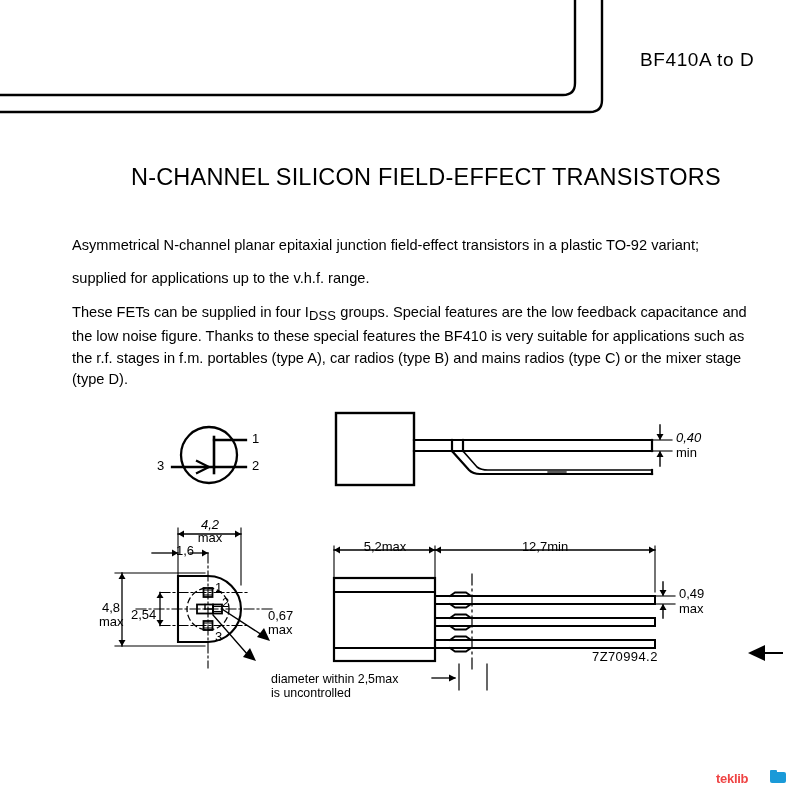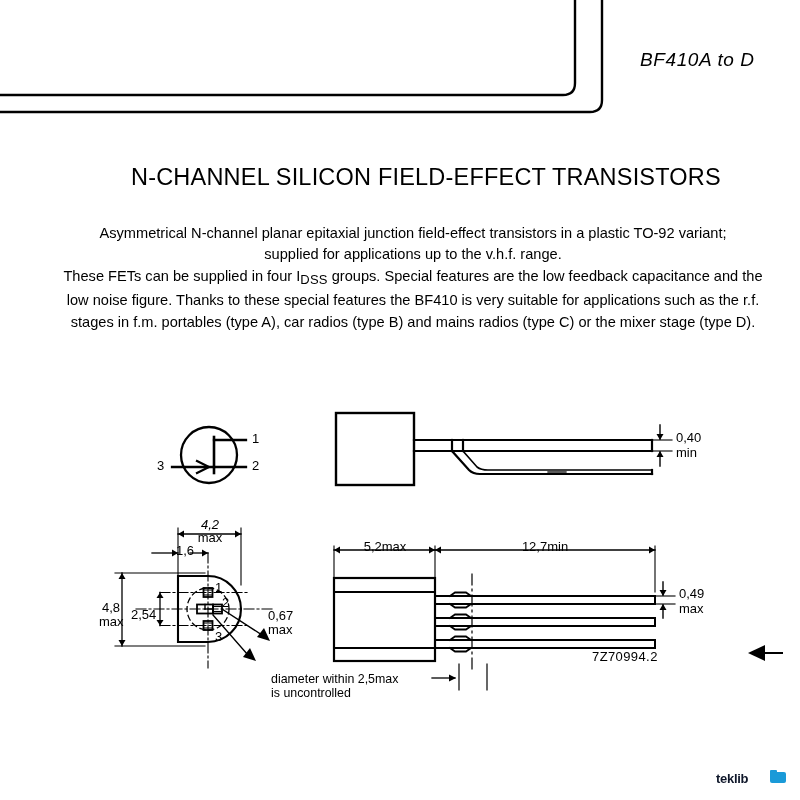--- a/index.html
+++ b/index.html
@@ -9,48 +9,48 @@
     font-family:"Liberation Sans", sans-serif;
     color:#000000;
   }
   .page{position:absolute;inset:0;}
 
   
   svg.frame{position:absolute;left:0;top:0;width:800px;height:800px;pointer-events:none;}
 
   .hdr-type{
     position:absolute;left:640px;top:49px;
-    font-size:19px;letter-spacing:.6px;white-space:nowrap;font-style:italic;
+    font-size:19px;letter-spacing:.6px;white-space:nowrap;
   }
 
   
   .title{
     position:absolute;left:131px;top:164px;
     font-size:23.5px;letter-spacing:.2px;white-space:nowrap;
   }
 
   
   .body-text{
     position:absolute;left:60px;top:223px;width:706px;
     font-size:14.6px;line-height:21.4px;
     text-align:left;
   }
-  .body-text p{margin:0;text-align:center;}
+  .body-text p{margin:12px;}
   .sub{font-size:13px;vertical-align:-3px;letter-spacing:.2px;}
 
   
   .lbl{position:absolute;font-size:13px;line-height:14.5px;white-space:nowrap;}
   .lbl.sm{font-size:12.4px;}
   .lbl.tiny{font-size:13px;letter-spacing:.4px;}
   .lbl.c{text-align:center;}
 
   
   .wm{
     position:absolute;left:716px;top:771px;
-    font-size:13px;font-weight:bold;color:#0f172a;letter-spacing:-.3px;
+    font-size:13px;font-weight:bold;color:#ef4444;letter-spacing:-.3px;
   }
   .wm-box{
     position:absolute;left:770px;top:772px;
     width:16px;height:11px;background:#1a9ad8;border-radius:1px 2px 2px 2px;
   }
   .wm-box:after{
     content:"";position:absolute;left:0;top:-2px;width:7px;height:3px;
     background:#1a9ad8;border-radius:1px 1px 0 0;
   }
 </style>
@@ -242,21 +242,21 @@
   <div class="body-text">
     <p>Asymmetrical N-channel planar epitaxial junction field-effect transistors in a plastic TO-92 variant;</p>
     <p>supplied for applications up to the v.h.f. range.</p>
     <p><span>These FETs can be supplied in four I</span><span class="sub">DSS</span><span> groups. Special features are the low feedback capacitance and the low noise figure. Thanks to these special features the BF410 is very suitable for applications such as the r.f. stages in f.m. portables (type A), car radios (type B) and mains radios (type C) or the mixer stage (type D).</span></p>
   </div>
 
   <div class="lbl" style="left:252px;top:432px;">1</div>
   <div class="lbl" style="left:252px;top:459px;">2</div>
   <div class="lbl" style="left:157px;top:459px;">3</div>
 
-  <div class="lbl" style="left:676px;top:431px;">0,40</div>
+  <div class="lbl" style="left:676px;top:431px;font-style:italic;">0,40</div>
   <div class="lbl" style="left:676px;top:446px;">min</div>
 
   <div class="lbl c" style="left:190px;top:518px;width:40px;font-style:italic;">4,2</div>
   <div class="lbl c" style="left:190px;top:531px;width:40px;">max</div>
   <div class="lbl" style="left:176px;top:544px;">1,6</div>
   <div class="lbl" style="left:102px;top:601px;">4,8</div>
   <div class="lbl" style="left:99px;top:615px;">max</div>
   <div class="lbl" style="left:131px;top:608px;">2,54</div>
   <div class="lbl" style="left:268px;top:609px;">0,67</div>
   <div class="lbl" style="left:268px;top:623px;">max</div>

